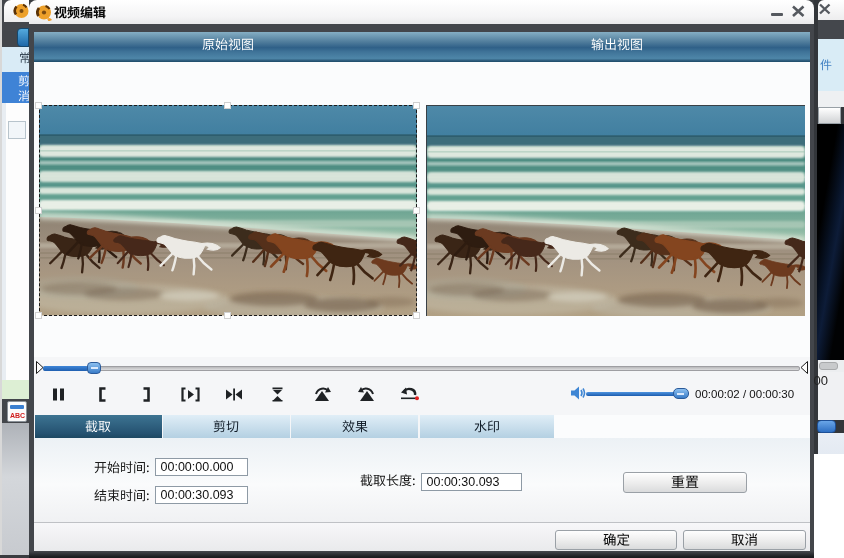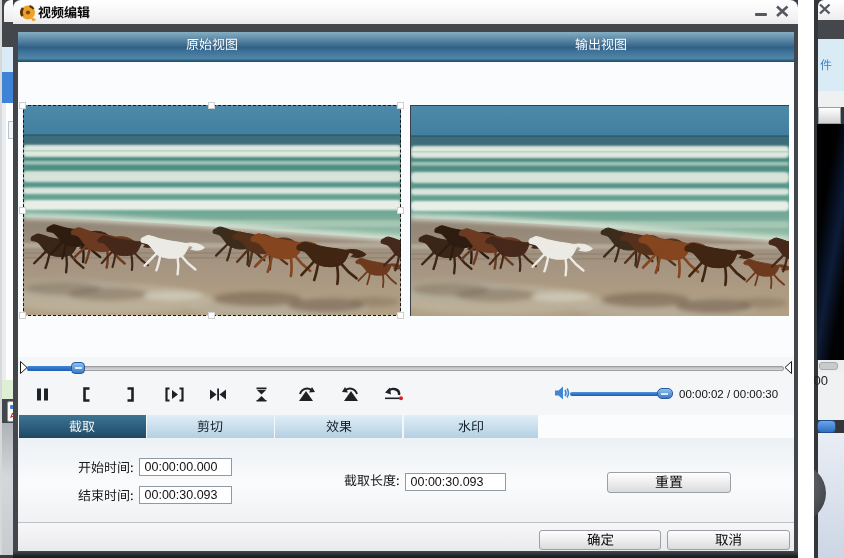--- a/index.html
+++ b/index.html
@@ -38,21 +38,21 @@
       <div class="abs" style="left:8px;top:121px;width:18px;height:18px;background:#f2f6f9;border:1px solid #b8c4cc"></div>
       <div class="abs" style="left:2px;top:380px;width:27px;height:19px;background:#ddefd4"></div>
       <div class="abs" style="left:7px;top:401px;width:20px;height:21px;background:#fbfbfb;border:1px solid #8a9198;border-radius:2px"></div>
       <svg style="position:absolute;left:9px;top:403px" width="16" height="17" viewBox="0 0 16 17">
         <rect x="1" y="2" width="14" height="4" rx="1" fill="#3a7fd0"></rect>
         <text x="1" y="15" font-size="7" font-weight="bold" fill="#d02020" font-family="Liberation Sans">ABC</text>
       </svg>
       <div class="abs" style="left:2px;top:423px;width:27px;height:135px;background:linear-gradient(#aeb2b8,#d4d7db 40%,#c7cacf)"></div>
       <div class="abs" style="left:0;top:555px;width:29px;height:3px;background:#3a3c40"></div>
     </div>
-    <div class="abs" style="left:13px;top:0;width:784.5px;height:558px">
+    <div class="abs" style="left:29px;top:0;width:784.5px;height:558px">
       <div class="abs" style="left:0;top:14px;width:784.5px;height:544px;background:#43464b"></div>
       <div class="abs" style="left:0;top:0;width:10px;height:14px;background:#3a3d41"></div>
       <div class="abs" style="left:774.5px;top:0;width:10px;height:14px;background:#3a3d41"></div>
       <div class="abs" style="left:0;top:0;width:784.5px;height:23.5px;background:linear-gradient(#ffffff,#f4f4f5 70%,#e9e9ea);border-radius:8px 8px 0 0"></div>
       <svg style="position:absolute;left:7px;top:5px" width="17" height="16" viewBox="0 0 17 16">
         <circle cx="8" cy="7.5" r="7" fill="#eda02a"></circle>
 <path d="M3,3 A7,7 0 0,0 2.5,11" stroke="#5a3206" stroke-width="2.8" fill="none"></path>
 <path d="M13.5,4 A7,7 0 0,0 9.5,1" stroke="#5a3206" stroke-width="2.2" fill="none"></path>
 <path d="M11,13.5 q3.5,-1.5 5,1.5 l-3.5,1.5 z" fill="#f0a030"></path>
 <circle cx="8" cy="7.5" r="2.1" fill="#7a4a10"></circle>
@@ -319,21 +319,21 @@
         </svg>
       </div>
       <div class="abs" style="left:654px;top:529.5px;width:123px;height:20px;background:linear-gradient(#fefefe,#ececec 55%,#dadbdc);border:1px solid #9aa0a6;border-radius:3px"></div>
       <div style="position:absolute;left:702.0px;top:532.5px;width:27px;height:15px">
         <svg width="27" height="15" viewBox="0 0 27 15" style="display:block">
           <path d="M11.5 2.8C11.2 4.8 10.6 6.5 9.9 8C9.2 6.5 8.7 4.7 8.4 2.8ZM6.8 1.8V2.8H7.5C7.9 5.1 8.4 7.2 9.3 9C8.5 10.3 7.5 11.3 6.5 11.9C6.7 12.1 7 12.4 7.1 12.7C8.1 12 9 11.1 9.8 9.9C10.5 11 11.3 11.9 12.4 12.6C12.5 12.3 12.8 12 13.1 11.8C12 11.2 11.1 10.2 10.4 9C11.4 7.2 12.2 4.8 12.5 1.9L11.9 1.8L11.7 1.8ZM0.5 9.9 0.7 10.8 4.8 10.1V12.7H5.8V9.9L7 9.7L6.9 8.9L5.8 9V1.8H6.8V0.9H0.6V1.8H1.6V9.7ZM2.5 1.8H4.8V3.7H2.5ZM2.5 4.6H4.8V6.5H2.5ZM2.5 7.4H4.8V9.2L2.5 9.6Z M25.2 0.6C24.8 1.4 24.2 2.5 23.7 3.2L24.6 3.6C25.1 2.9 25.6 1.9 26.1 1ZM18.2 1.1C18.8 1.9 19.4 3 19.6 3.6L20.5 3.2C20.3 2.5 19.7 1.5 19.1 0.7ZM14.6 1.1C15.5 1.6 16.5 2.3 17 2.8L17.6 2C17.1 1.5 16.1 0.8 15.3 0.4ZM14 4.7C14.9 5.2 15.9 5.9 16.4 6.3L17 5.5C16.5 5.1 15.4 4.4 14.6 4ZM14.4 11.9 15.3 12.6C16 11.3 16.9 9.6 17.5 8.1L16.7 7.5C16 9.1 15.1 10.9 14.4 11.9ZM19.6 7.4H24.6V8.9H19.6ZM19.6 6.5V5.1H24.6V6.5ZM21.7 0.3V4.1H18.6V12.7H19.6V9.7H24.6V11.4C24.6 11.6 24.5 11.7 24.3 11.7C24.1 11.7 23.4 11.7 22.6 11.7C22.8 11.9 22.9 12.3 22.9 12.6C24 12.6 24.7 12.6 25.1 12.4C25.5 12.3 25.6 12 25.6 11.4V4.1H22.7V0.3Z" fill="#0c0c0c"></path>
         </svg>
       </div>
       <div class="abs" style="left:0;top:550.5px;width:784.5px;height:7.5px;background:linear-gradient(#45484d,#1a1c1f 85%)"></div>
     </div>
-    <div class="abs" style="left:813.5px;top:0;width:30.5px;height:558px;overflow:hidden">
+    <div class="abs" style="left:813.5px;top:0;width:30.5px;height:454px;overflow:hidden">
       <div class="abs" style="left:0;top:0;width:30.5px;height:558px;background:#33363a"></div>
       <div class="abs" style="left:4.5px;top:0;width:26px;height:20px;background:linear-gradient(#ffffff,#ededee);border-radius:6px 0 0 0"></div>
       <svg style="position:absolute;left:4.5px;top:3px" width="14" height="13" viewBox="0 0 14 13">
         <path d="M2,1.5 L11.5,10.5 M11.5,1.5 L2,10.5" stroke="#55595f" stroke-width="2.4"></path>
       </svg>
       <div class="abs" style="left:4.5px;top:20px;width:26px;height:19px;background:#44474c"></div>
       <div class="abs" style="left:4.5px;top:39px;width:26px;height:52px;background:#d9ecf6"></div>
       <div style="position:absolute;left:6.5px;top:58.5px;width:12px;height:13px">
         <svg width="12" height="13" viewBox="0 0 12 13" style="display:block">
           <path d="M3.8 6.2V7.1H7.2V11.3H8.1V7.1H11.4V6.2H8.1V3.6H10.9V2.7H8.1V0.4H7.2V2.7H5.6C5.8 2.2 5.9 1.6 6 1L5.2 0.8C4.9 2.4 4.4 4 3.7 5C3.9 5.1 4.3 5.3 4.5 5.4C4.8 4.9 5.1 4.3 5.4 3.6H7.2V6.2ZM3.2 0.3C2.6 2.1 1.5 3.9 0.4 5.1C0.5 5.3 0.8 5.7 0.9 6C1.3 5.6 1.6 5.1 2 4.6V11.3H2.9V3.2C3.3 2.3 3.7 1.4 4.1 0.5Z" fill="#3f7fc2"></path>

